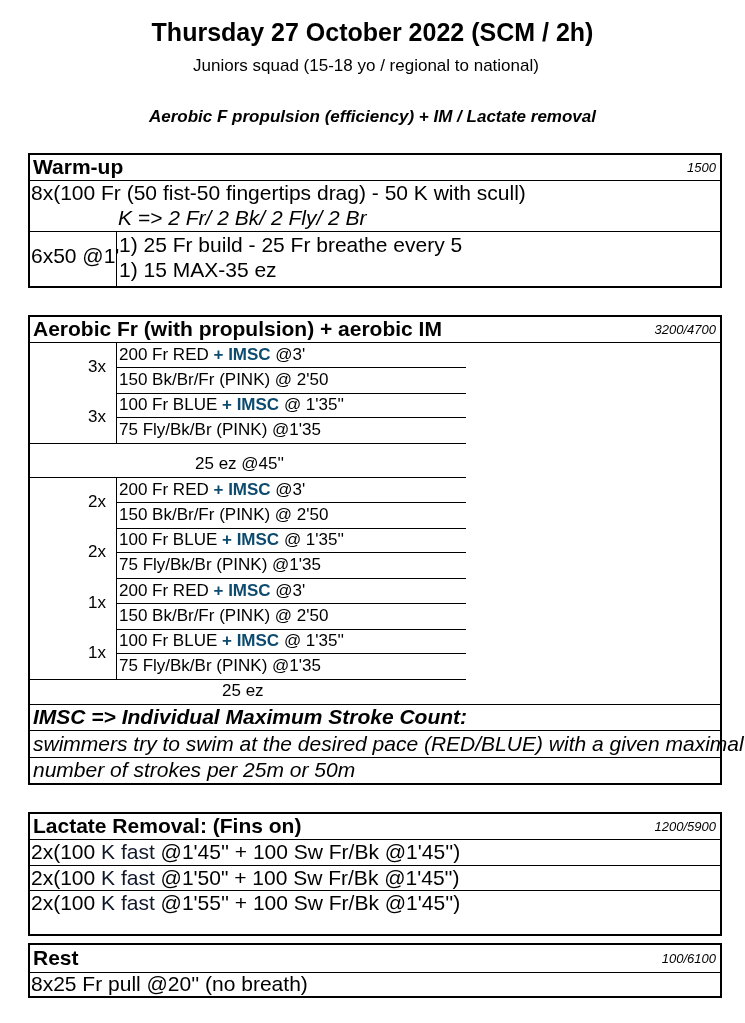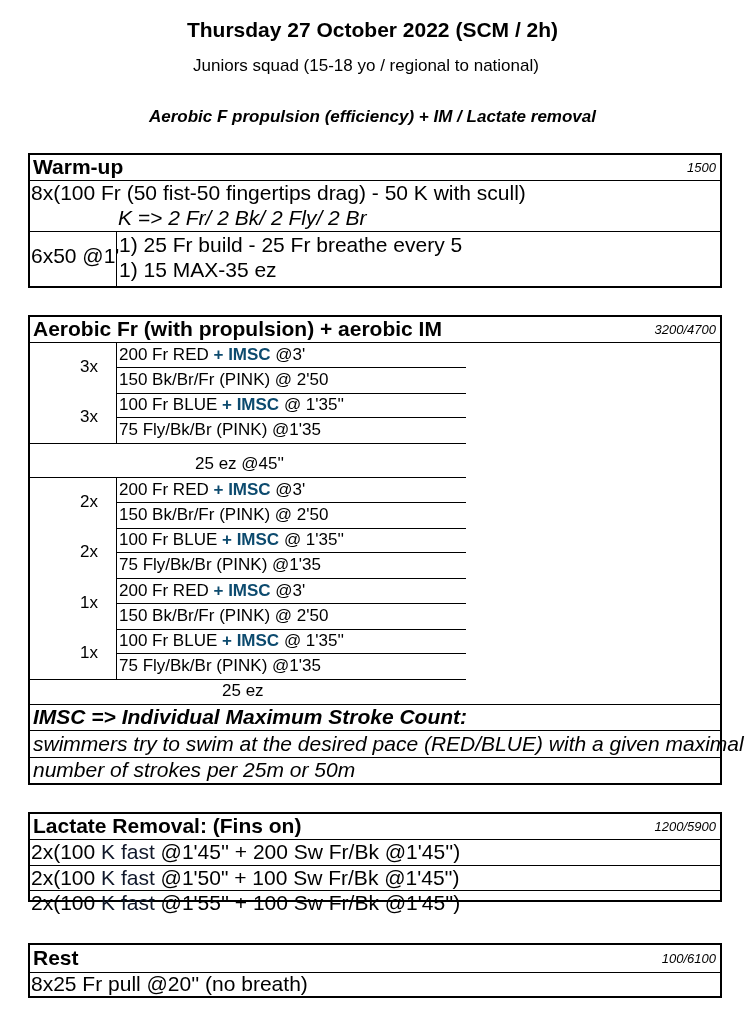--- a/index.html
+++ b/index.html
@@ -1,32 +1,32 @@
 <!DOCTYPE html>
 <html><head>
 <meta charset="utf-8">
 <style>
   html, body { margin: 0; padding: 0; background: #ffffff; }
   body { width: 745px; height: 1023px; position: relative; overflow: hidden;
          font-family: "Liberation Sans", sans-serif; color: #000; }
   .title { position: absolute; left: 0; width: 745px; top: 18px; text-align: center;
-           font-weight: bold; font-size: 21px; }
+           font-weight: bold; font-size: 25px; }
   .subtitle { position: absolute; left: 0; width: 732px; top: 56px; text-align: center; font-size: 17px; }
   .focus { position: absolute; left: 0; width: 745px; top: 107px; text-align: center;
            font-size: 17px; font-style: italic; font-weight: bold; }
   .box { position: absolute; left: 28px; width: 694px; border: 2px solid #000; box-sizing: border-box; }
   .row { position: absolute; left: 0; font-size: 21px; line-height: 22px; white-space: nowrap; }
   .hline { position: absolute; height: 0; border-top: 1px solid #000; }
   .vline { position: absolute; width: 0; border-left: 1px solid #000; }
   .bold { font-weight: bold; }
   .ital { font-style: italic; }
   .dist { position: absolute; right: 4px; font-size: 13px; font-style: italic; }
   .red { color: #0f172a; margin-top: 37px; }
   .red-b { color: #0c4a6e; font-weight: bold; }
-  .rep { position: absolute; font-size: 17px; text-align: left; }
+  .rep { position: absolute; font-size: 17px; text-align: center; }
   .cell { position: absolute; font-size: 17px; line-height: 22px; white-space: nowrap; }
 </style>
 </head>
 <body>
 
 <div class="title">Thursday 27 October 2022 (SCM / 2h)</div>
 <div class="subtitle">Juniors squad (15-18 yo / regional to national)</div>
 <div class="focus">Aerobic F propulsion (efficiency) + IM / Lactate removal</div>
 
 <div class="box" style="top:153px; height:135px;">
@@ -103,25 +103,25 @@
 
   <div class="cell" style="left:192px; top:363px;">25 ez</div>
   <div class="hline" style="left:0; right:0; top:387px;"></div>
   <div class="row bold ital" style="left:3px; top:389px;">IMSC =&gt; Individual Maximum Stroke Count:</div>
   <div class="hline" style="left:0; right:0; top:413px;"></div>
   <div class="row ital" style="left:3px; top:416px;">swimmers try to swim at the desired pace (RED/BLUE) with a given maximal</div>
   <div class="hline" style="left:0; right:0; top:440px;"></div>
   <div class="row ital" style="left:3px; top:442px;">number of strokes per 25m or 50m</div>
 </div>
 
-<div class="box" style="top:812px; height:90px;text-align:center;">
+<div class="box" style="top:812px; height:124px;text-align:center;">
   <div class="row bold" style="left:3px; top:1px;">Lactate Removal: (Fins on)</div>
   <div class="dist" style="top:5px;">1200/5900</div>
   <div class="hline" style="left:0; right:0; top:25px;"></div>
-  <div class="row" style="left:1px; top:27px;"><span>2x(100 </span><span class="red">K fast</span><span> @1'45'' + 200 Sw Fr/Bk @1'45'')</span></div>
+  <div class="row" style="left:1px; top:27px;"><span>2x(100 </span><span class="red">K fast</span><span> @1'45'' + 100 Sw Fr/Bk @1'45'')</span></div>
   <div class="hline" style="left:0; right:0; top:51px;"></div>
   <div class="row" style="left:1px; top:53px;"><span>2x(100 </span><span class="red">K fast</span><span> @1'50" + 100 Sw Fr/Bk @1'45'')</span></div>
   <div class="hline" style="left:0; right:0; top:76px;"></div>
   <div class="row" style="left:1px; top:78px;"><span>2x(100 </span><span class="red">K fast</span><span> @1'55'' + 100 Sw Fr/Bk @1'45'')</span></div>
 </div>
 
 <div class="box" style="top:943px; height:55px;">
   <div class="row bold" style="left:3px; top:2px;">Rest</div>
   <div class="dist" style="top:6px;">100/6100</div>
   <div class="hline" style="left:0; right:0; top:27px;"></div>

